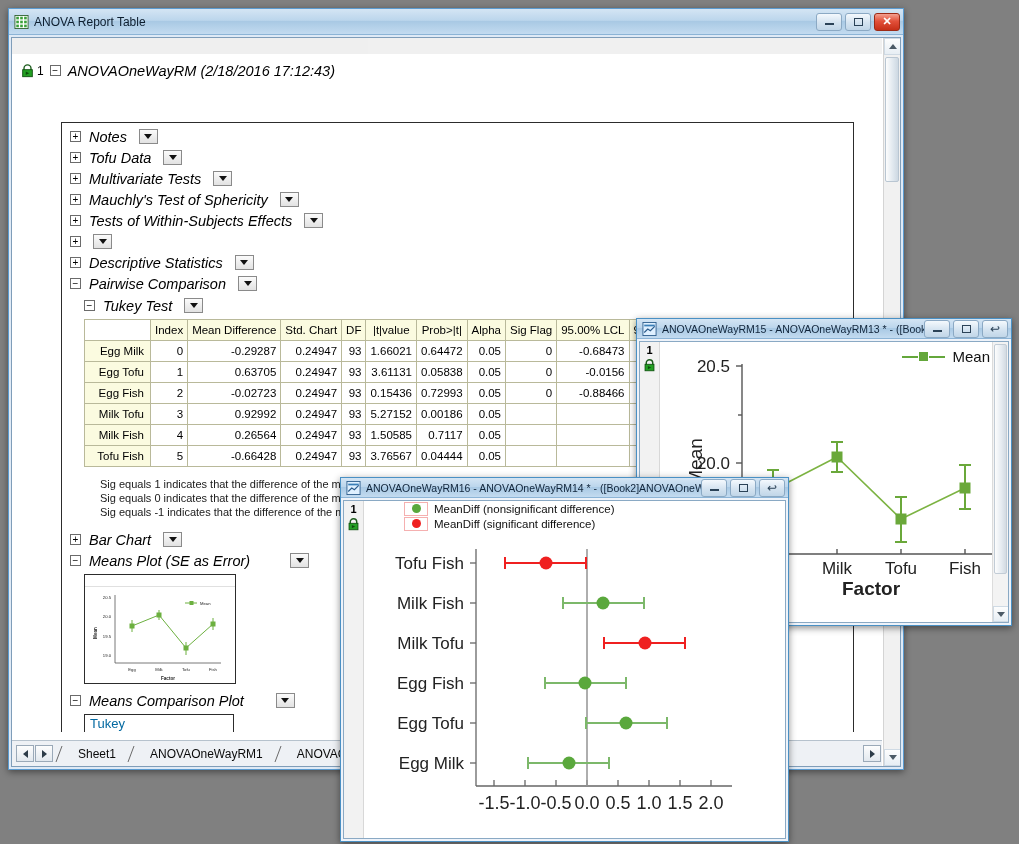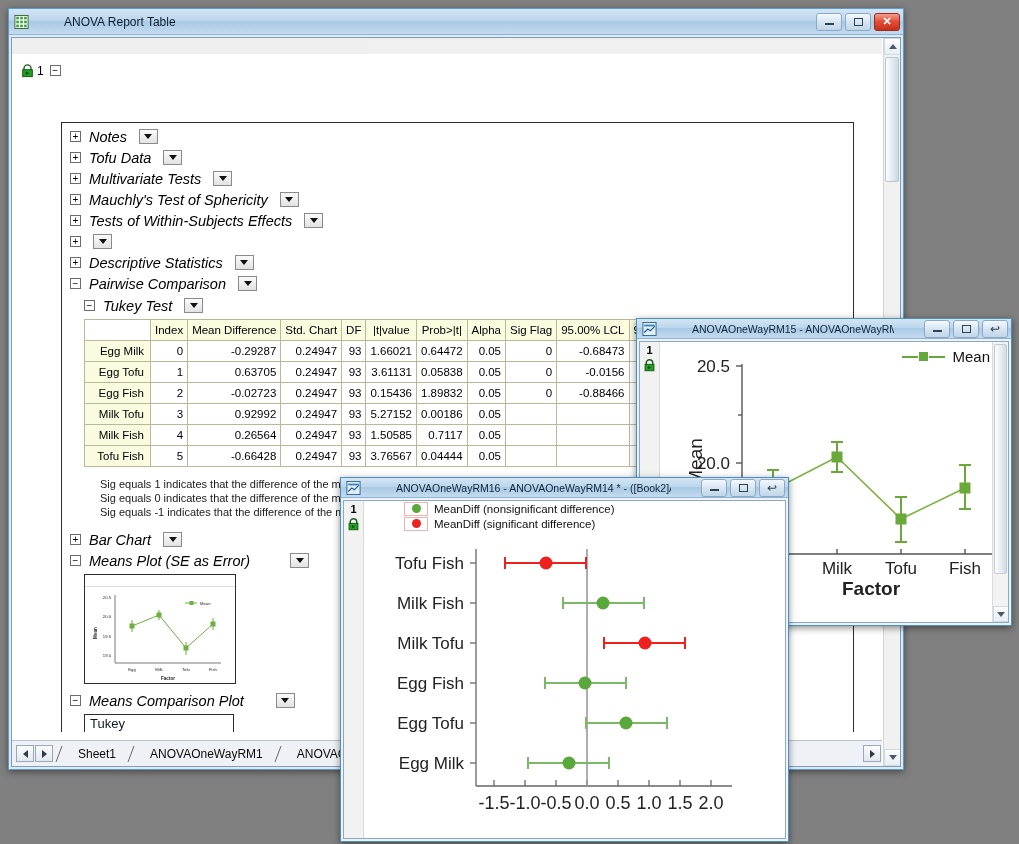--- a/index.html
+++ b/index.html
@@ -14,21 +14,20 @@
   }
 
   
   .win { position:absolute; background:#eef3fa; border:1px solid #4a90c4;
          box-shadow:0 2px 7px rgba(0,0,0,.45); }
   .win-titlebar {
     height:25px; display:flex; align-items:center;
     background:linear-gradient(to bottom,#d4e5f4 0%,#bcd6ec 45%,#a9c9e4 50%,#c3dbf0 100%);
     border-bottom:1px solid #8cb4d6;
     padding:0 3px 0 5px;
-    gap:30px;
   }
   .win-title { font-size:11.5px; color:#10243a; white-space:nowrap; overflow:hidden;
                flex:1; margin-left:5px; }
   .winbtns { display:flex; gap:3px; }
   .wbtn { width:26px; height:18px; border:1px solid #8ba9c4; border-radius:3px;
           background:linear-gradient(to bottom,#f4f9fd,#d4e3f0 55%,#c1d6e8);
           display:flex; align-items:center; justify-content:center; }
   .wbtn.close { background:linear-gradient(to bottom,#f4a090,#e2503a 45%,#c62f18);
                 border-color:#9c2a16; }
   .wbtn-glyph { font-size:10px; color:#2b3c4d; line-height:1; }
@@ -204,20 +203,21 @@
     <div class="report">
 
       <div class="rootrow" style="margin-top:6px">
         <svg class="lockicon" viewBox="0 0 16 16">
           <path d="M4 7V5a4 4 0 0 1 8 0v2" fill="none" stroke="#1d5c1d" stroke-width="1.6"></path>
           <rect x="2.5" y="6.5" width="11" height="8" fill="#23a023" stroke="#0d4d0d"></rect>
           <path d="M6 8.5l4 2-4 2z" fill="#0d4d0d"></path>
         </svg>
         <span class="rootnum">1</span>
         <span class="boxbtn">−</span>
+        <span class="roottitle">ANOVAOneWayRM (2/18/2016 17:12:43)</span>
       </div>
 
       <div class="treebox">
 
         <div class="node" style="margin-top:3px">
           <span class="boxbtn">+</span>
           <span class="nlabel">Notes</span>
           <span class="ddbtn">
               <span class="tri"></span>
             </span>
@@ -323,21 +323,21 @@
                 <td>-0.0156</td>
                 <td>1.28969</td>
               </tr>
               <tr>
                 <td class="rowhdr">Egg Fish</td>
                 <td>2</td>
                 <td>-0.02723</td>
                 <td>0.24947</td>
                 <td>93</td>
                 <td>0.15436</td>
-                <td>1.89832</td>
+                <td>0.72993</td>
                 <td>0.05</td>
                 <td>0</td>
                 <td>-0.88466</td>
                 <td>0.62541</td>
               </tr>
               <tr>
                 <td class="rowhdr">Milk Tofu</td>
                 <td>3</td>
                 <td>0.92992</td>
                 <td>0.24947</td>
@@ -445,21 +445,21 @@
 
           <div class="node" style="margin-top:6px">
             <span class="boxbtn">−</span>
             <span class="nlabel">Means Comparison Plot</span>
             <span class="ddbtn" style="margin-left:32px">
                 <span class="tri"></span>
               </span>
           </div>
 
           <div class="thumb" style="margin-left:22px; margin-top:3px; width:150px; height:115px;">
-            <div style="font-size:13px;padding:1px 0 0 5px;color:#0f172a;">Tukey</div>
+            <div style="font-size:13px;padding:1px 0 0 5px;color:#0369a1;">Tukey</div>
             <svg width="148" height="94" viewBox="0 0 148 94">
               <g class="axtxt" font-size="3.6" fill="#444" text-anchor="end">
                 <text x="36" y="14">Tofu Fish</text>
                   <text x="36" y="27">Milk Fish</text>
                 <text x="36" y="40">Milk Tofu</text>
                   <text x="36" y="53">Egg Fish</text>
                 <text x="36" y="66">Egg Tofu</text>
                   <text x="36" y="79">Egg Milk</text>
               </g>
               <line x1="40" y1="6" x2="40" y2="83" stroke="#666" stroke-width="0.7"></line>

